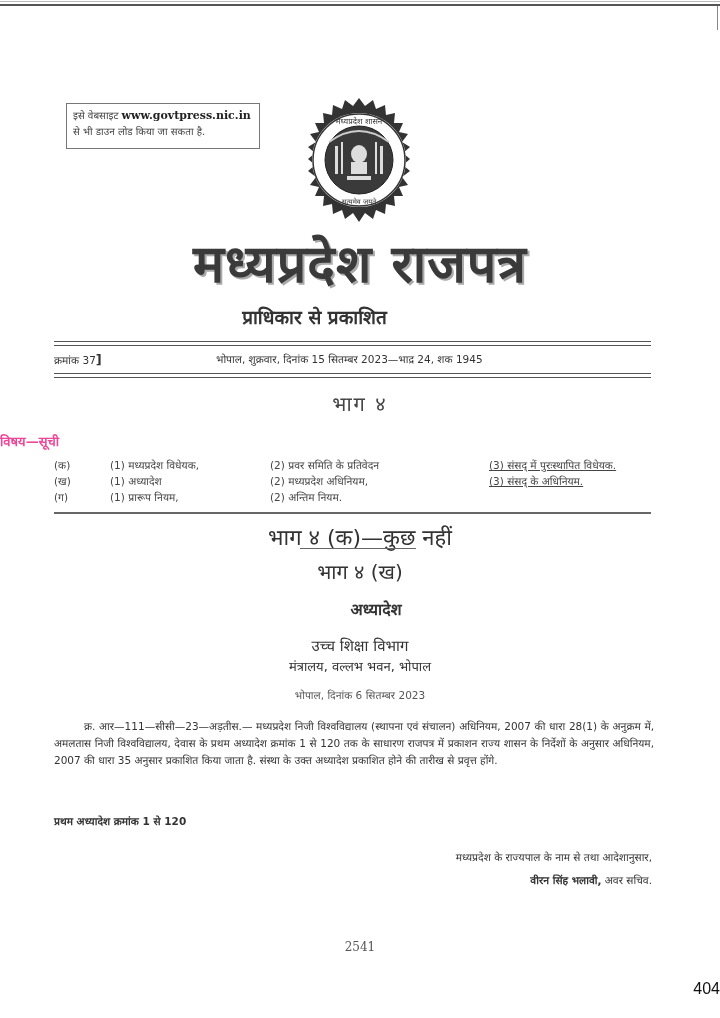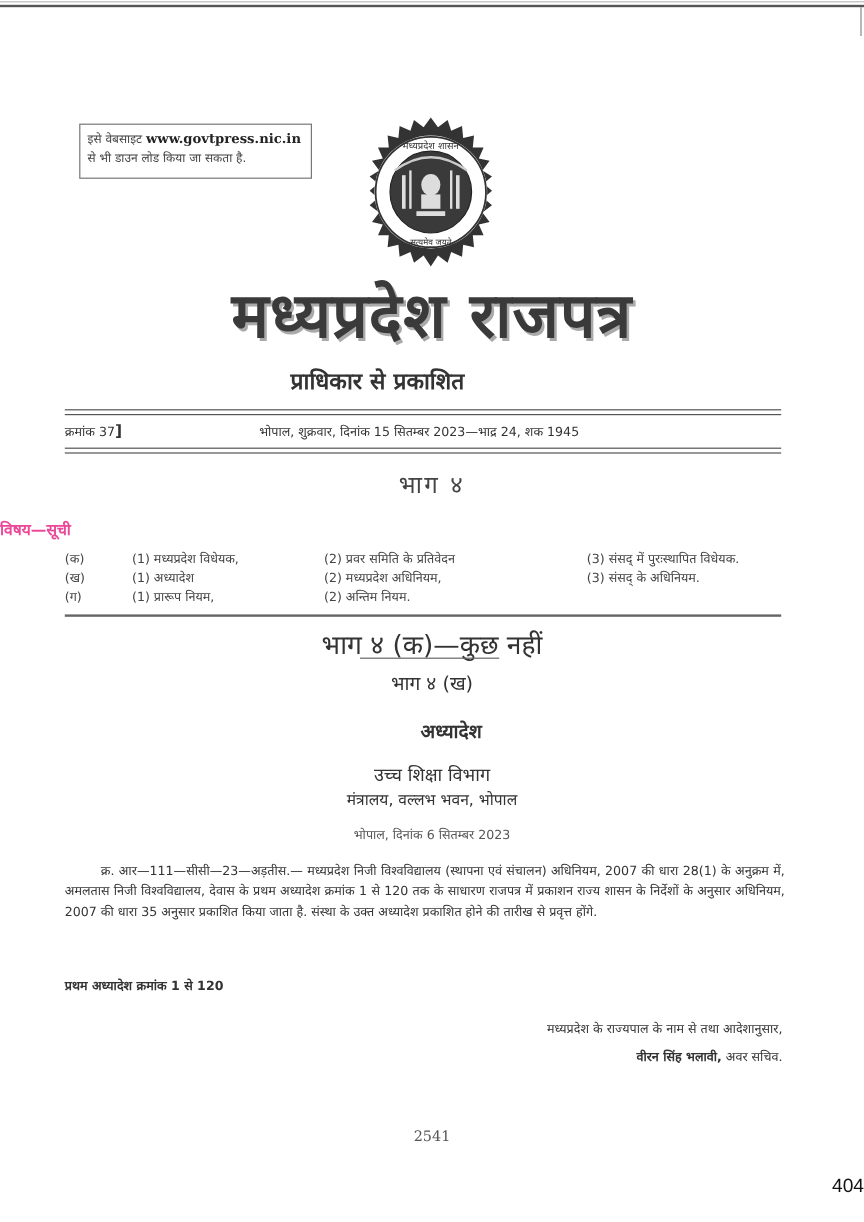--- a/index.html
+++ b/index.html
@@ -37,27 +37,27 @@
     .issue-no { position: absolute; left: 0; top: 0; }
     .issue-no .br { font-size: 13px; font-weight: bold; }
     .issue-date { position: absolute; left: 162px; top: 0; }
 
     .part-title { position: absolute; left: 0; top: 390px; width: 720px; text-align: center; font-size: 20px; color: #444; letter-spacing: 2px; }
     .toc-title { position: absolute; left: 0; top: 432px; width: 720px; text-align: left; font-size: 13px; font-weight: bold; color: #ec4899; }
 
     .toc { position: absolute; left: 54px; top: 458px; width: 600px; font-size: 10.5px; color: #444; }
     .toc-row { position: relative; height: 16px; }
     .toc-row span { position: absolute; top: 0; white-space: nowrap; }
-    .c0 { left: 0; } .c1 { left: 56px; } .c2 { left: 216px; } .c3 { left: 435px; }
+    .c0 { left: 0; } .c1 { left: 56px; } .c2 { left: 216px; } .c3 { left: 435px; text-decoration: underline; }
     .toc-rule { position: absolute; left: 54px; top: 512px; width: 597px; height: 2px; background: #666; }
 
     .center { position: absolute; left: 0; width: 720px; text-align: center; color: #333; }
     .pt-a { top: 521px; font-size: 22px; }
     .pt-a-rule { position: absolute; left: 300px; top: 548px; width: 116px; height: 1px; background: #666; }
-    .pt-b { top: 558px; font-size: 16px; }
+    .pt-b { top: 558px; font-size: 20px; }
     .ord { top: 598px; font-size: 16px; font-weight: bold; padding-left: 16px; }
     .dept { top: 635px; font-size: 15px; }
     .addr { top: 657px; font-size: 13px; }
     .place-date { top: 688px; font-size: 10.5px; color: #555; }
 
     .body-para {
       position: absolute; left: 54px; top: 718px; width: 600px;
       font-size: 10.5px; line-height: 17px; color: #333; text-align: justify; text-indent: 30px;
     }
     .ord-ref { position: absolute; left: 54px; top: 814px; font-size: 10.5px; font-weight: bold; color: #333; }

